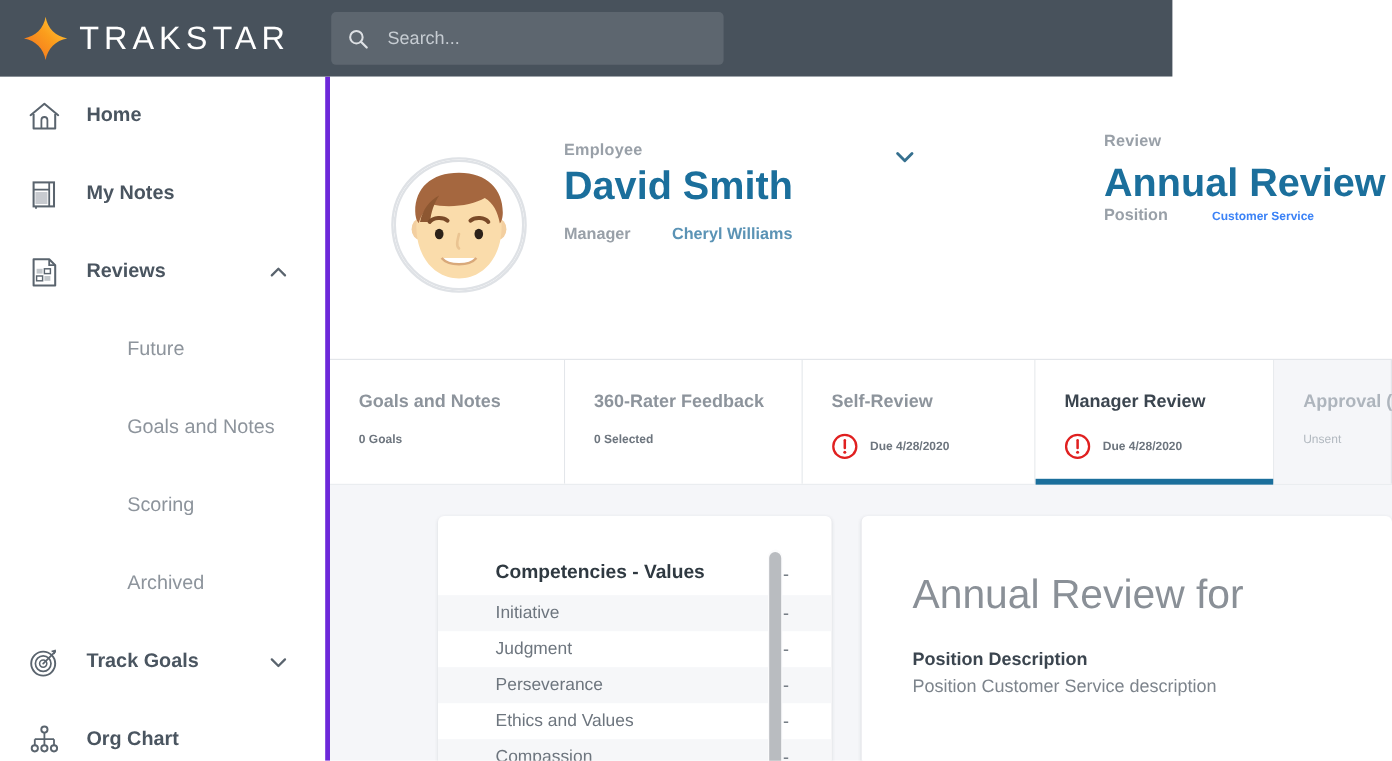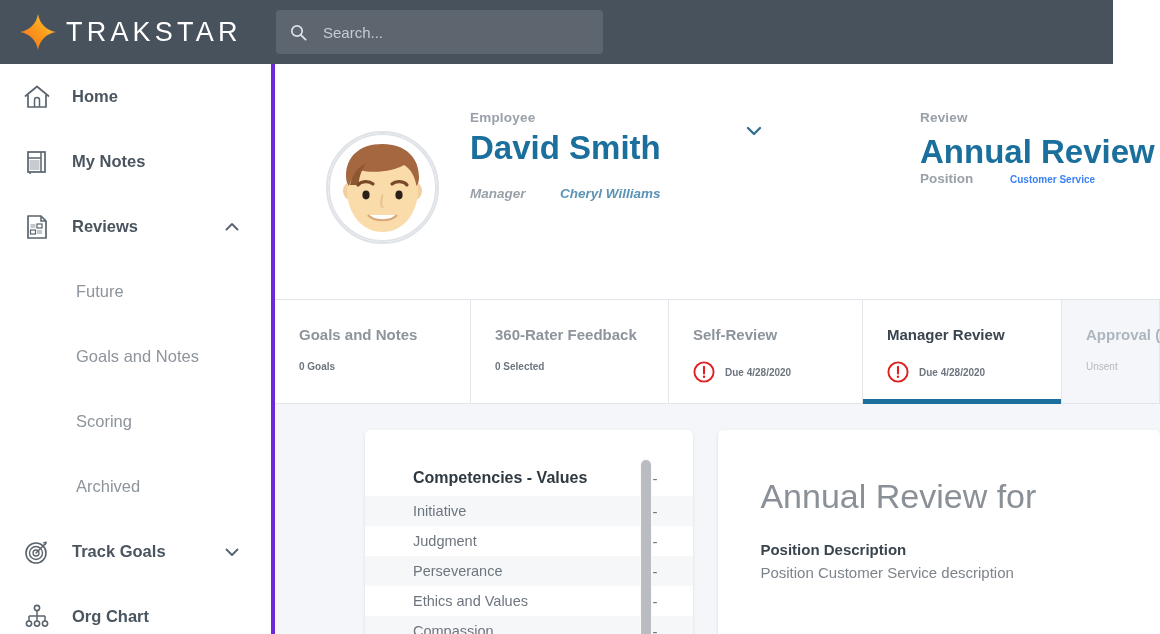--- a/index.html
+++ b/index.html
@@ -6,21 +6,21 @@
   html, body {
     width: 1160px; height: 634px;
     overflow: hidden;
     font-family: "Liberation Sans", sans-serif;
     background: #ffffff;
   }
   .app { position: relative; width: 1160px; height: 634px; overflow: hidden; }
 
   
   .topbar {
-    position: absolute; top: 0; left: 0; width: 1113px; height: 64px;
+    position: absolute; top: 0; left: 0; width: 977px; height: 64px;
     background: #48525c; display: flex; align-items: center;
   }
   .logo-wrap { display: flex; align-items: center; padding-left: 18px; width: 258px; }
   .logo-star { width: 40px; height: 40px; flex: 0 0 40px; }
   .logo-text {
     color: #ffffff; font-size: 27px; letter-spacing: 4.2px;
     font-weight: 400; margin-left: 8px; white-space: nowrap;
   }
   .search-box {
     margin-left: 18px; width: 327px; height: 44px; border-radius: 4px;
@@ -40,43 +40,43 @@
     background: #ffffff; border-right: 4px solid #6d28d9;
   }
   .nav-item {
     display: flex; align-items: center; height: 65px; padding-left: 22px;
     cursor: pointer; position: relative;
   }
   .nav-item .ic { width: 30px; height: 30px; flex: 0 0 30px; margin-right: 20px; }
   .nav-label { font-size: 16.5px; font-weight: 700; color: #4a5560; white-space: nowrap; }
   .nav-caret { position: absolute; right: 30px; width: 18px; height: 18px; }
   .sub-item {
-    display: flex; align-items: center; height: 65px; padding-left: 76px; cursor: pointer;
+    display: flex; align-items: center; height: 65px; padding-left: 76px; cursor: pointer; margin-left: 30px;
   }
   .sub-label { font-size: 16.5px; color: #8d949c; font-weight: 400; white-space: nowrap; }
 
   
   .main { position: absolute; top: 64px; left: 275px; width: 885px; height: 570px; background: #ffffff; }
 
   .profile { position: relative; height: 235px; background: #ffffff; }
   .avatar {
     position: absolute; left: 51px; top: 67px; width: 113px; height: 113px;
     border-radius: 50%; border: 2px solid #dfe2e6; background: #fff;
     display: flex; align-items: center; justify-content: center; overflow: hidden;
   }
   .avatar svg { width: 109px; height: 109px; }
 
-  .emp-block { position: absolute; left: 195px; top: 46px; }
+  .emp-block { position: absolute; left: 195px; top: 53px; }
   .meta-label { font-size: 13.5px; font-weight: 700; color: #99a0a8; letter-spacing: .2px; }
   .emp-name {
     font-size: 33px; font-weight: 700; color: #1b6f9c; margin-top: 4px;
     line-height: 1.15; white-space: nowrap;
   }
   .emp-chev { position: absolute; left: 468px; top: 56px; width: 22px; height: 22px; cursor: pointer; }
-  .mgr-row { margin-top: 19px; display: flex; align-items: center; font-style: italic; }
+  .mgr-row { margin-top: 13px; display: flex; align-items: center; }
   .mgr-key { font-size: 13.5px; font-weight: 700; color: #99a0a8; width: 90px; }
   .mgr-val { font-size: 13.5px; font-weight: 700; color: #5b93b5; cursor: pointer; }
 
   .rev-block { position: absolute; left: 645px; top: 46px; }
   .rev-name {
     font-size: 33px; font-weight: 700; color: #1b6f9c; margin-top: 8px;
     line-height: 1.15; white-space: nowrap;
   }
   .rev-row { display: flex; align-items: baseline; }
   .rev-key { font-size: 13.5px; font-weight: 700; color: #99a0a8; width: 90px; }

